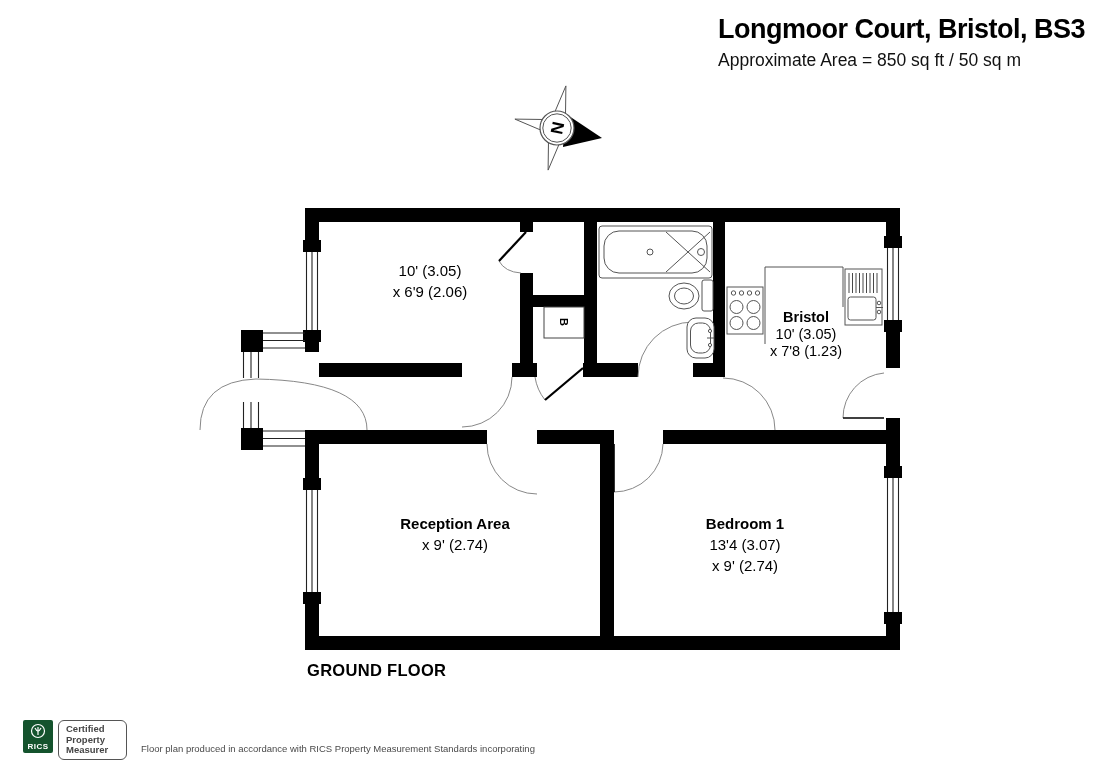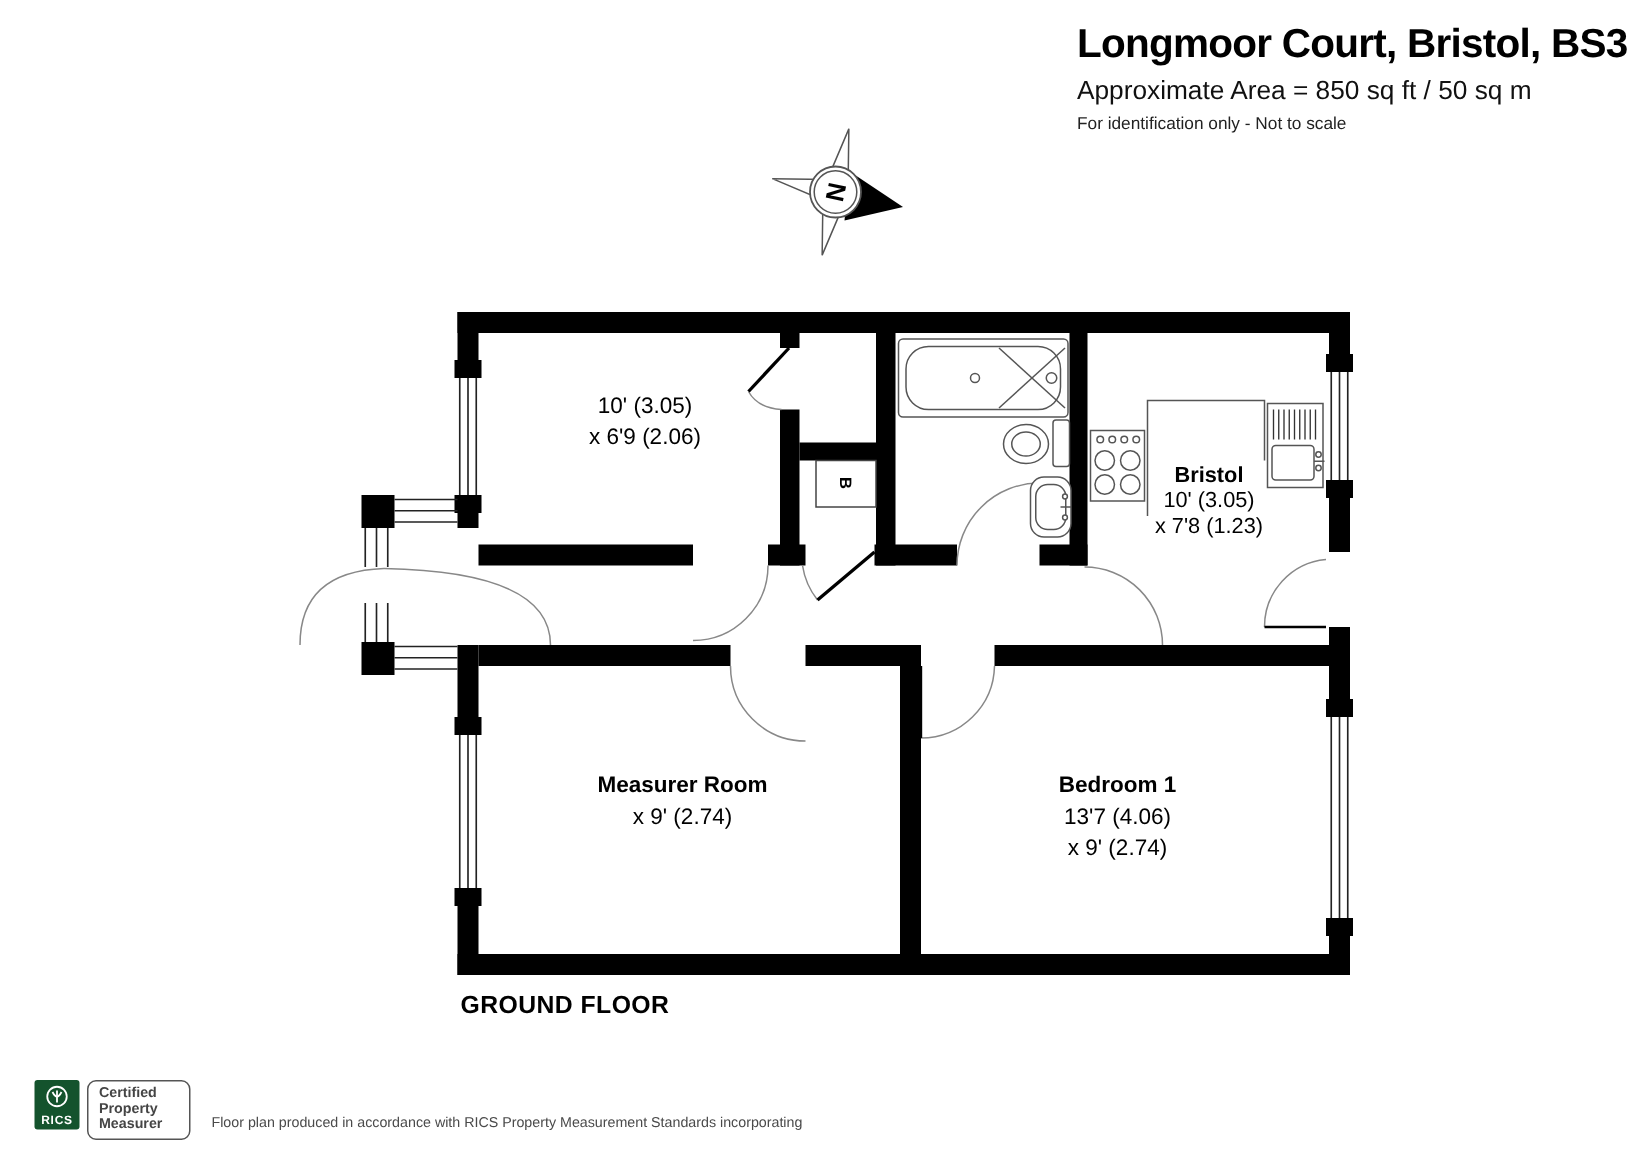--- a/index.html
+++ b/index.html
@@ -194,42 +194,41 @@
         <circle cx="879" cy="303" r="1.8"></circle>
         <circle cx="879" cy="312" r="1.8"></circle>
         <line x1="876" y1="307.5" x2="883" y2="307.5"></line>
       </g>
     </g>
   </svg>
 
   <div class="hdr">
     <div class="title">Longmoor Court, Bristol, BS3</div>
     <div class="area">Approximate Area = 850 sq ft / 50 sq m</div>
-    <div class="note">For identification only - Not to scale</div>
   </div>
 
   <div class="room-label" style="left:330px;top:260px;width:200px;">
     <div>10' (3.05)</div>
     <div>x 6'9 (2.06)</div>
   </div>
 
   <div class="room-label kitchen" style="left:716px;top:309px;width:180px;">
     <div class="rn">Bristol</div>
     <div>10' (3.05)</div>
     <div>x 7'8 (1.23)</div>
   </div>
 
   <div class="room-label" style="left:345px;top:513px;width:220px;">
-    <div class="rn">Measurer Room</div>
+    <div class="rn">Reception Area</div>
     <div>x 9' (2.74)</div>
   </div>
 
   <div class="room-label" style="left:635px;top:513px;width:220px;">
     <div class="rn">Bedroom 1</div>
-    <div>13'7 (4.06)</div>
+    <div>13'4 (3.07)</div>
     <div>x 9' (2.74)</div>
   </div>
 
   <div class="floor-label">GROUND FLOOR</div>
 
   <div class="footer">
     <div class="rics-box">
       <svg width="16" height="16" viewBox="0 0 16 16">
         <circle cx="8" cy="8" r="6.5" fill="none" stroke="#fff" stroke-width="1.2"></circle>
         <path d="M5,5 Q8,11 11,5" fill="none" stroke="#fff" stroke-width="1.2"></path>

